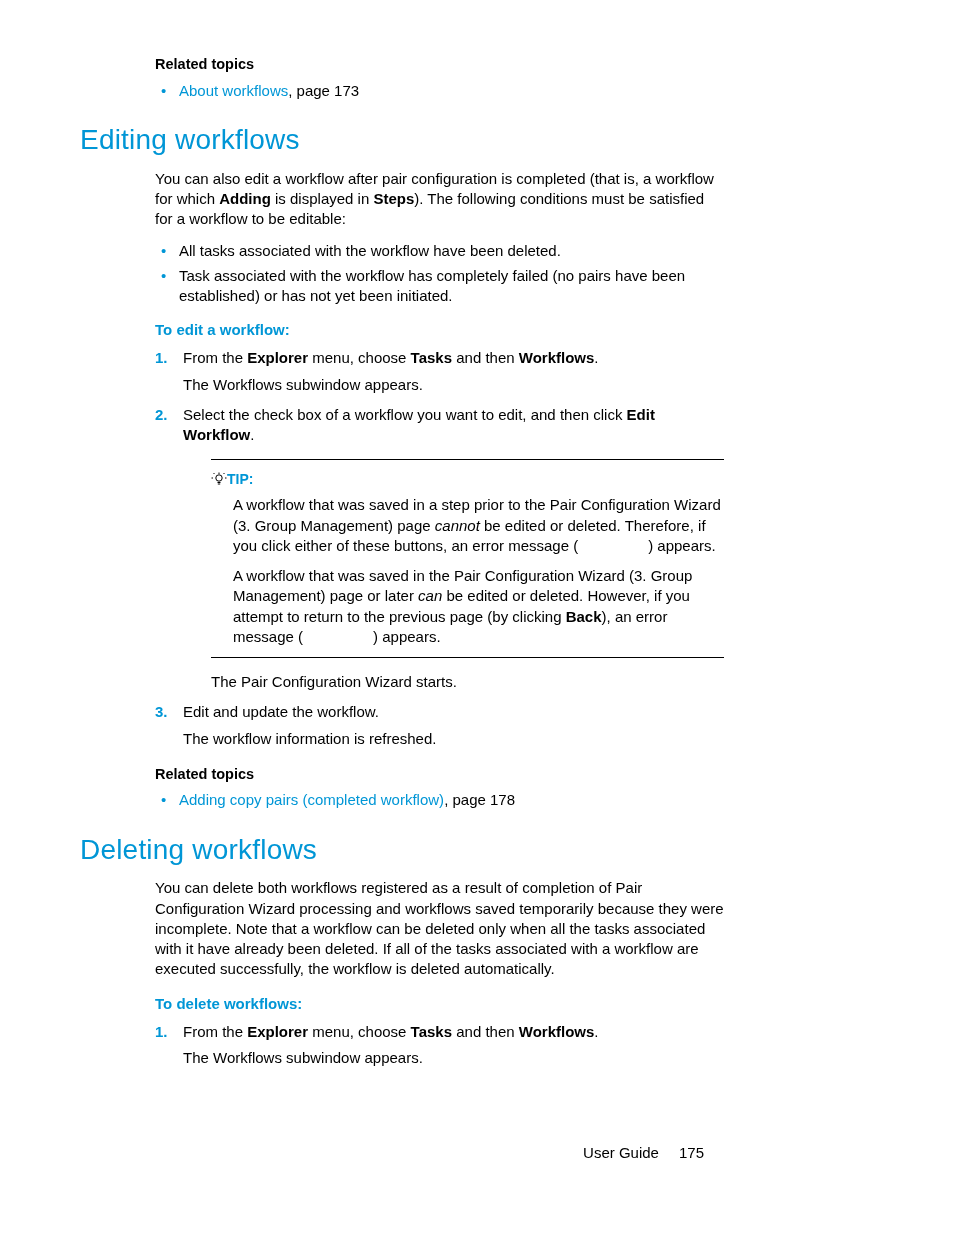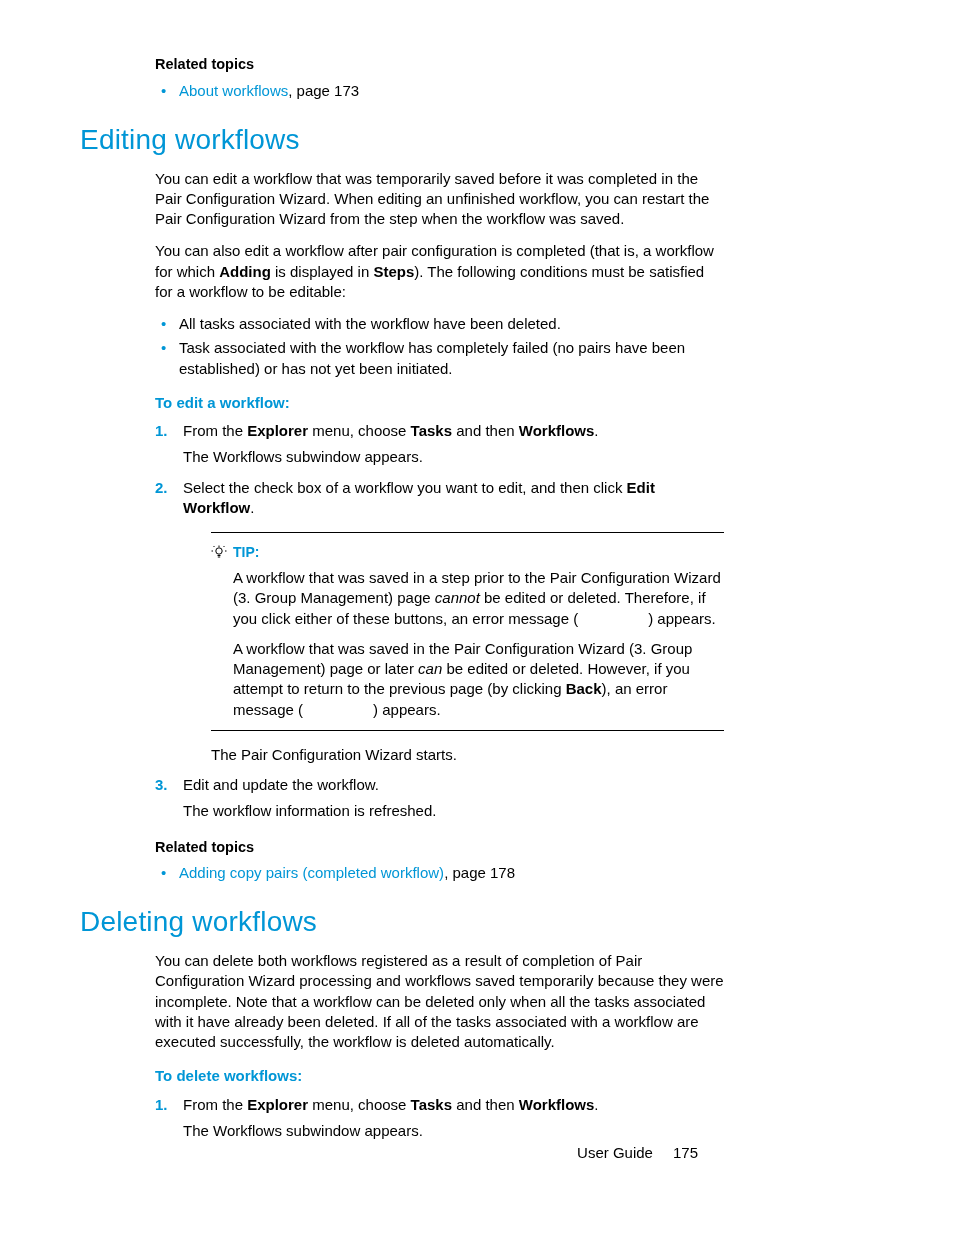--- a/index.html
+++ b/index.html
@@ -96,37 +96,36 @@
   .tip-rule {
     border: none;
     border-top: 1px solid #000;
     margin: 0 0 10px 0;
     width: 100%;
   }
   .tip-rule.bottom { margin: 10px 0 0 0; }
   .tip-head {
     display: flex;
     align-items: center;
-    gap: 6px;
     margin-bottom: 6px;
   }
   .tip-label {
     color: #0096d6;
     font-weight: bold;
     font-size: 14px;
   }
   .tip-icon svg { display: block; }
   .tip-body {
     margin-left: 22px;
   }
   .tip-body p { margin: 6px 0 10px 0; }
   .footer {
     position: absolute;
     bottom: 72px;
-    right: 106px;
+    right: 100px;
     font-size: 15px;
   }
   .footer .pnum { margin-left: 20px; }
   .errspace { display:inline-block; width:70px; }
 </style>
 </head>
 <body>
 
 <div class="page">
 
@@ -134,21 +133,20 @@
     <div class="related-heading">Related topics</div>
     <ul class="bullets">
       <li>
         <a class="doclink">About workflows</a><span>, page 173</span>
       </li>
     </ul>
   </div>
 
   <h2 class="section">Editing workflows</h2>
   <div class="content-block">
-    <p class="body">You can edit a workflow that was temporarily saved before it was completed in the Pair Configuration Wizard. When editing an unfinished workflow,  you can restart the Pair Configuration Wizard from the step when the workflow was saved.</p>
     <p class="body">
       <span>You can also edit a workflow after pair configuration is completed (that is, a workflow for which </span><span class="bold">Adding</span><span> is displayed in </span><span class="bold">Steps</span><span>).  The following conditions must be satisfied for a workflow to be editable:</span>
     </p>
     <ul class="bullets">
       <li>All tasks associated with the workflow have been deleted.</li>
       <li>Task associated with the workflow has completely failed (no pairs have been established) or has not yet been initiated.</li>
     </ul>
 
     <div class="proc-heading">To edit a workflow:</div>
     <ol class="steps">

